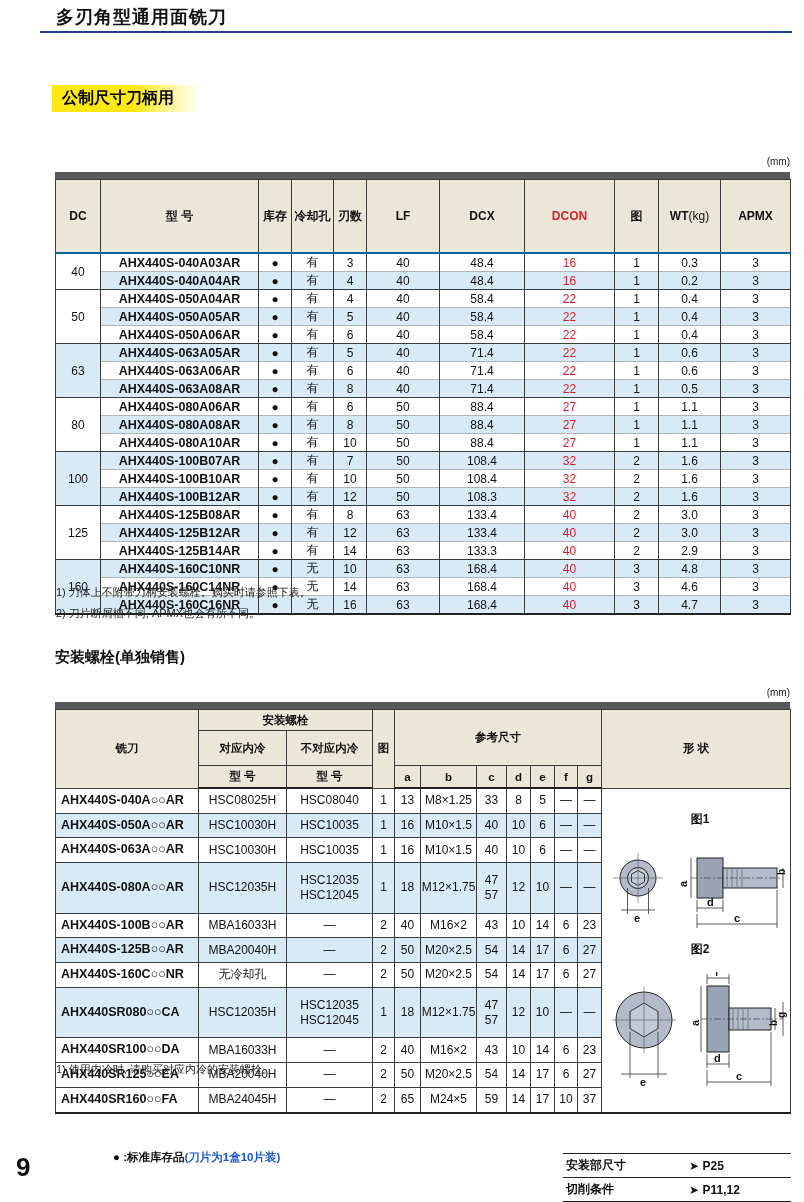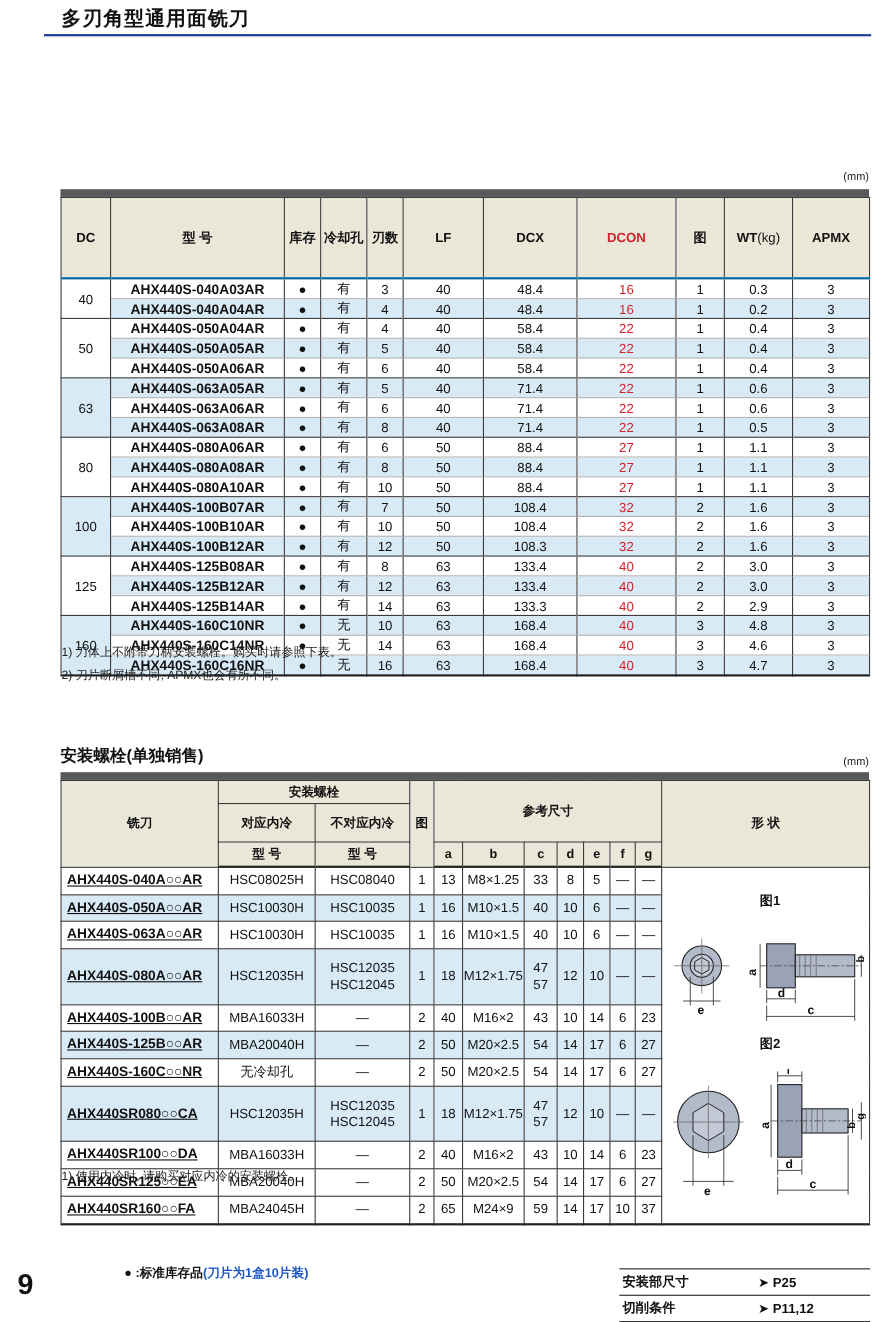--- a/index.html
+++ b/index.html
@@ -35,27 +35,27 @@
   #t1 tr.gstart td{border-top:1.5px solid #3c3c3c;}
   #t1 tr.alt td{background:#d9eaf7;}
   #t1 td.dc{background:#fff;font-size:12px;border-bottom:1.5px solid #3c3c3c;}
   #t1 td.model{font-weight:bold;font-size:12.5px;}
   #t1{border-bottom:2px solid #222;}
   .wt-kg{font-weight:normal;}
 
   .fn{position:absolute;left:56px;font-size:11px;color:#222;}
   .fn1a{top:585px;} .fn1b{top:606px;} .fn2a{top:1062px;}
 
-  .sec2-title{position:absolute;left:55px;top:678px;font-size:15px;font-weight:bold;}
+  .sec2-title{position:absolute;left:55px;top:648px;font-size:15px;font-weight:bold;}
 
   
   #t2 th{font-size:11.5px;}
   #t2 td{border:1px solid #3c3c3c;white-space:pre-line;line-height:1.25;}
   #t2 tr.alt td{background:#d9eaf7;}
-  #t2 td.model{font-weight:bold;font-size:12.5px;text-align:left;padding-left:5px;white-space:nowrap;text-decoration:underline;}
+  #t2 td.model{font-weight:bold;font-size:12.5px;text-align:left;padding-left:5px;white-space:nowrap;}
   #t2 td.r20{height:20px;} #t2 td.r42{height:42px;}
   #t2 td.shape{background:#fff;vertical-align:top;padding:4px 2px 0 8px;}
   #t2 th.h1{height:20px;} #t2 th.h2{height:34px;} #t2 th.h3{height:21px;border-bottom:2px solid #222;}
   #t2{border-bottom:2px solid #222;}
 
   .figlabel{font-size:12px;font-weight:bold;margin:4px 0 0 2px;}
   svg text{font-family:"Liberation Sans",sans-serif;font-size:11px;font-weight:bold;fill:#111;}
 
   
   .legend{position:absolute;left:85px;top:1150px;font-size:11.5px;font-weight:bold;margin-left:28px;}
@@ -69,20 +69,21 @@
   .minitable .val{flex:1;}
 </style>
 </head>
 <body>
 
 <div class="page">
 
   <div class="page-title">多刃角型通用面铣刀</div>
   <div class="title-rule"></div>
 
+  <div class="metric-label">公制尺寸刀柄用</div>
 
   <div class="mm mm1">(mm)</div>
 
   <div class="tblwrap t1wrap">
     <div class="darkbar"></div>
     <table id="t1">
       <colgroup>
         <col style="width:45px">
           <col style="width:158px">
           <col style="width:33px">
@@ -624,21 +625,21 @@
             <td class="r20">17</td>
             <td class="r20">6</td>
             <td class="r20">27</td>
           </tr>
           <tr>
             <td class="r20 model">AHX440SR160○○FA</td>
             <td class="r20">MBA24045H</td>
             <td class="r20">—</td>
             <td class="r20">2</td>
             <td class="r20">65</td>
-            <td class="r20">M24×9</td>
+            <td class="r20">M24×5</td>
             <td class="r20">59</td>
             <td class="r20">14</td>
             <td class="r20">17</td>
             <td class="r20">10</td>
             <td class="r20">37</td>
           </tr>
         </tbody>
     </table>
   </div>
 

